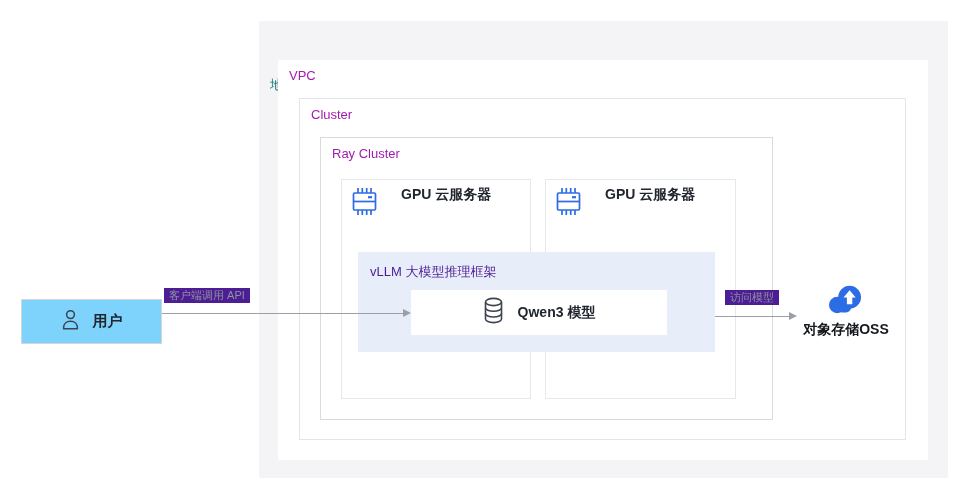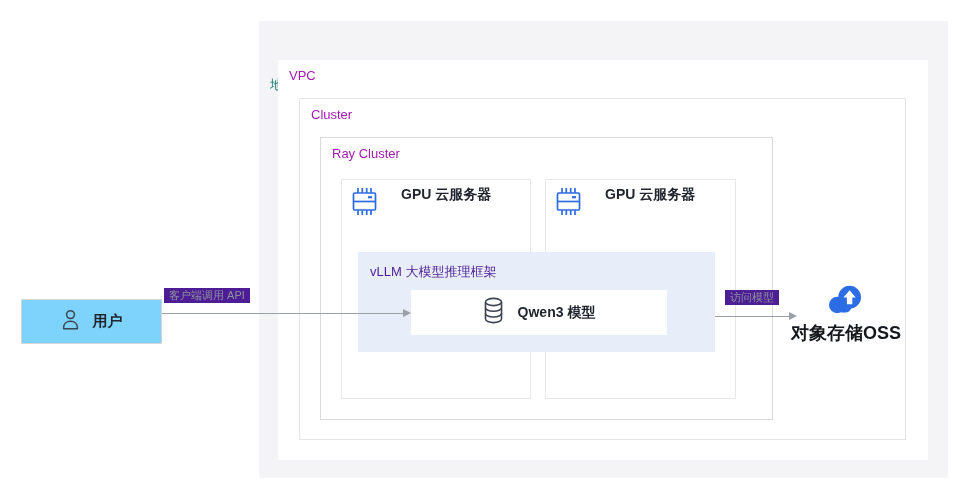--- a/index.html
+++ b/index.html
@@ -38,21 +38,21 @@
   .arrow-head { position:absolute; width:0; height:0;
     border-left:8px solid #9aa0a6; border-top:4.5px solid transparent; border-bottom:4.5px solid transparent; }
   .head1 { left:403px; top:308.5px; }
   .head2 { left:789px; top:311.5px; }
   .edge-label { position:absolute; font-size:11px; color:#8f939c; background:#4c1d95; padding:0 5px; white-space:nowrap; }
   .label1 { left:164px; top:288px; }
   .label2 { left:725px; top:290px; }
 
   
   .oss-icon-wrap { left:828px; top:285px; width:34px; height:29px; }
-  .oss-label { left:786px; top:321px; width:120px; text-align:center; font-size:18px; font-weight:600; color:#15181d; white-space:nowrap; }
+  .oss-label { left:786px; top:321px; width:120px; text-align:center; font-size:14px; font-weight:600; color:#15181d; white-space:nowrap; }
 </style>
 </head>
 <body>
 
 <div class="canvas">
 
   <div class="abs region">
     <span class="frame-label region-label">地域</span>
   </div>
 

